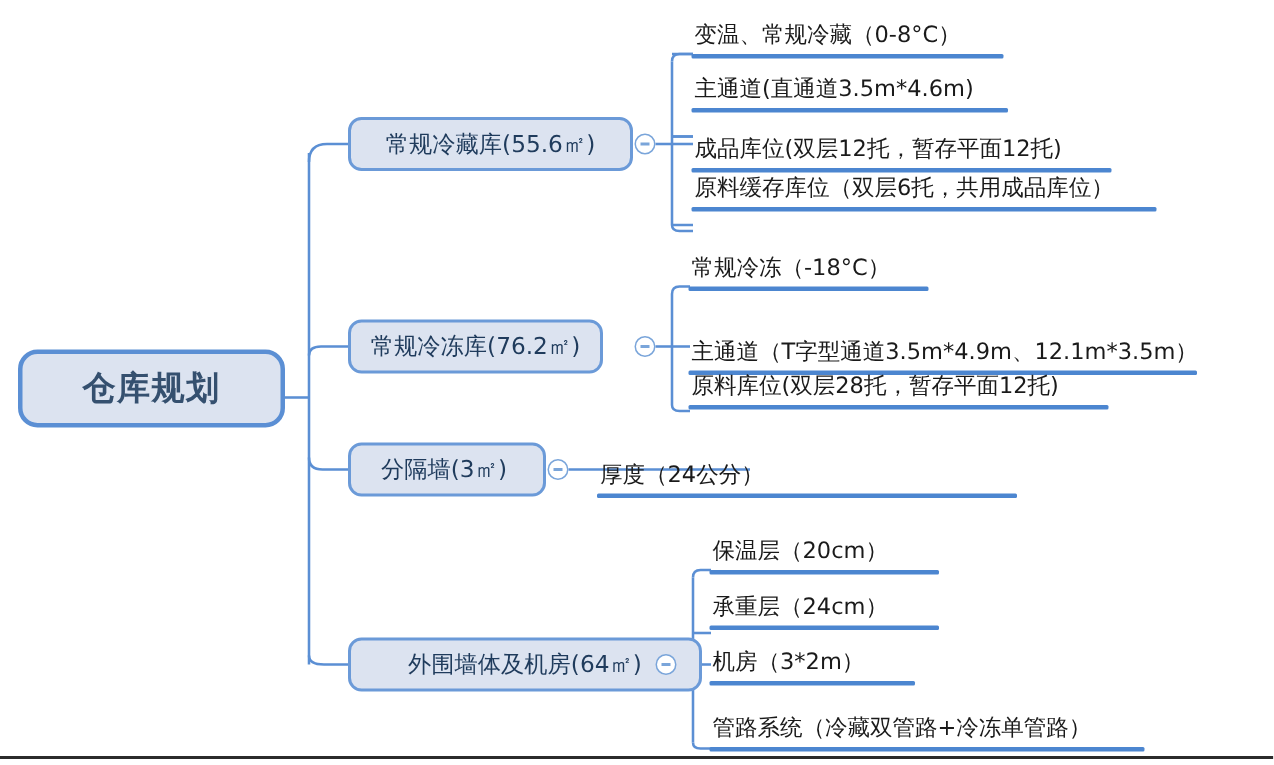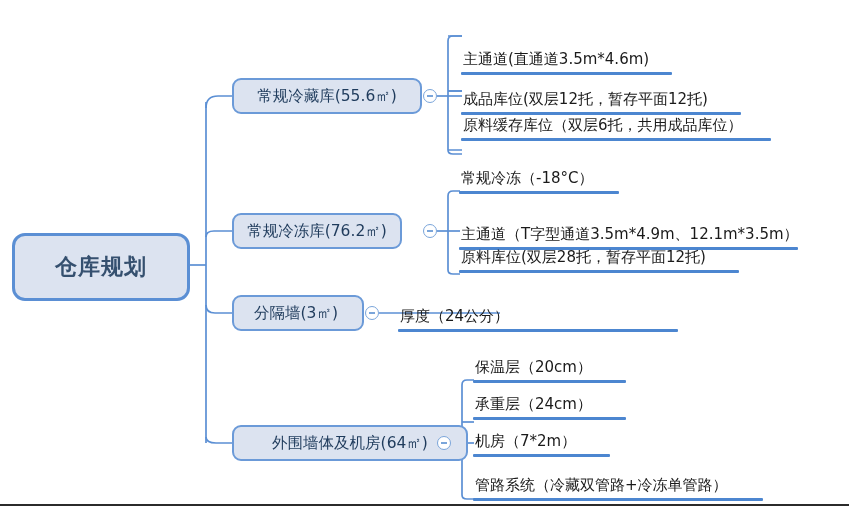--- a/index.html
+++ b/index.html
@@ -26,21 +26,21 @@
     height: 510px;
     pointer-events: none;
   }
 
   
   .root-node {
     position: absolute;
     left: 12px;
     top: 233px;
     width: 178px;
-    height: 68px;
+    height: 52px;
     box-sizing: border-box;
     background: #dce3f0;
     border: 3px solid #5b8fd4;
     border-radius: 13px;
     display: flex;
     align-items: center;
     justify-content: center;
     color: #35506f;
     font-size: 22px;
     font-weight: bold;
@@ -163,20 +163,24 @@
 
   <div class="root-node">
     <span>仓库规划</span>
   </div>
 
   <div class="branch-node" style="left:232px; top:78px; width:190px;">
     <span>常规冷藏库(55.6㎡)</span>
   </div>
   <div class="toggle" style="left:423px; top:89px;"></div>
 
+  <div class="leaf" style="left:461px; top:14px;">
+    <span class="leaf-text">变温、常规冷藏（0-8°C）</span>
+    <span class="leaf-rule" style="width:208px;"></span>
+  </div>
   <div class="leaf" style="left:461px; top:50px;">
     <span class="leaf-text">主通道(直通道3.5m*4.6m)</span>
     <span class="leaf-rule" style="width:211px;"></span>
   </div>
   <div class="leaf" style="left:461px; top:90px;">
     <span class="leaf-text">成品库位(双层12托，暂存平面12托)</span>
     <span class="leaf-rule" style="width:280px;"></span>
   </div>
   <div class="leaf" style="left:461px; top:116px;">
     <span class="leaf-text">原料缓存库位（双层6托，共用成品库位）</span>
@@ -218,21 +222,21 @@
 
   <div class="leaf" style="left:473px; top:358px;">
     <span class="leaf-text">保温层（20cm）</span>
     <span class="leaf-rule" style="width:153px;"></span>
   </div>
   <div class="leaf" style="left:473px; top:395px;">
     <span class="leaf-text">承重层（24cm）</span>
     <span class="leaf-rule" style="width:153px;"></span>
   </div>
   <div class="leaf" style="left:473px; top:432px;">
-    <span class="leaf-text">机房（7*2m）</span>
+    <span class="leaf-text">机房（3*2m）</span>
     <span class="leaf-rule" style="width:137px;"></span>
   </div>
   <div class="leaf" style="left:473px; top:476px;">
     <span class="leaf-text">管路系统（冷藏双管路+冷冻单管路）</span>
     <span class="leaf-rule" style="width:290px;"></span>
   </div>
 
   <div class="page-rule"></div>
 
 </div>

